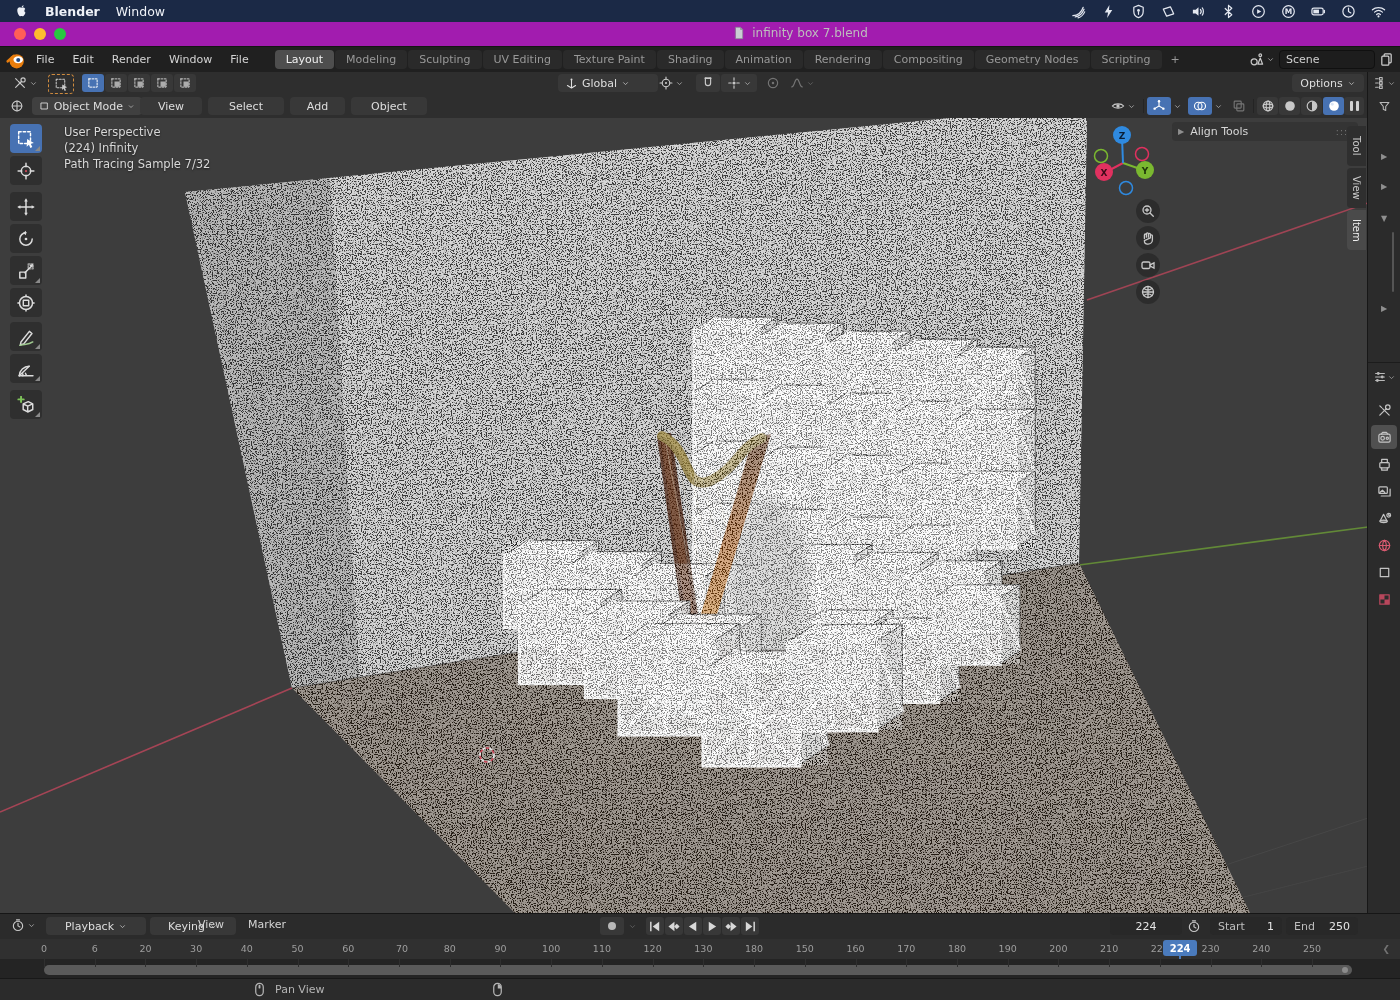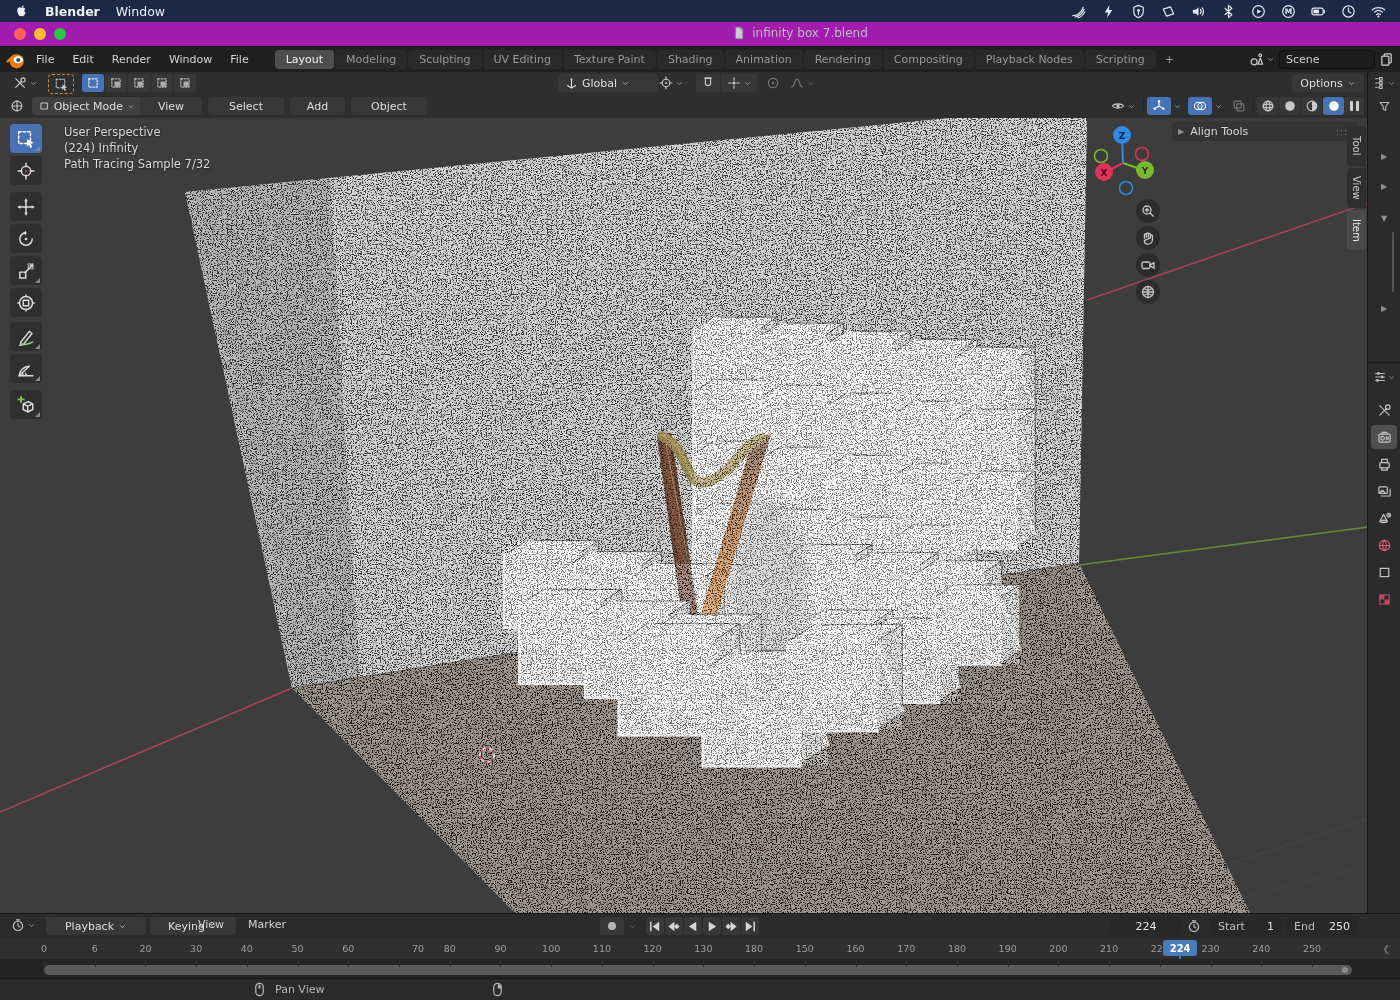--- a/index.html
+++ b/index.html
@@ -200,21 +200,21 @@
     <span id="workspace-tabs" style="margin-left:14px;display:flex;">
         <span class="ws-tab active">Layout</span>
         <span class="ws-tab">Modeling</span>
         <span class="ws-tab">Sculpting</span>
         <span class="ws-tab">UV Editing</span>
         <span class="ws-tab">Texture Paint</span>
         <span class="ws-tab">Shading</span>
         <span class="ws-tab">Animation</span>
         <span class="ws-tab">Rendering</span>
         <span class="ws-tab">Compositing</span>
-        <span class="ws-tab">Playback Nodes</span>
+        <span class="ws-tab">Geometry Nodes</span>
         <span class="ws-tab">Scripting</span>
       </span>
     <span class="ws-add">+</span>
     <span id="scene-box">
       <span class="iconbtn ghost" style="position:static;" id="scene-icon-slot">
           <svg class="ic " width="15" height="15" viewBox="0 0 16 16">
             <circle cx="5.5" cy="10.5" r="3.2"></circle>
             <path d="M9.5 13 L12 6.5 L14.5 13 Z"></path>
             <circle cx="12" cy="3.5" r="1.4"></circle>
           </svg>
@@ -1344,21 +1344,21 @@
         </span>
       </div>
     <div id="ruler">
         <span class="tick-num" style="left:44px;">0</span>
         <span class="tick-num" style="left:94.72px;">6</span>
         <span class="tick-num" style="left:145.44px;">20</span>
         <span class="tick-num" style="left:196.16px;">30</span>
         <span class="tick-num" style="left:246.88px;">40</span>
         <span class="tick-num" style="left:297.6px;">50</span>
         <span class="tick-num" style="left:348.32px;">60</span>
-        <span class="tick-num" style="left:418px;">70</span>
+        <span class="tick-num" style="left:402px;">70</span>
         <span class="tick-num" style="left:449.76px;">80</span>
         <span class="tick-num" style="left:500.48px;">90</span>
         <span class="tick-num" style="left:551.2px;">100</span>
         <span class="tick-num" style="left:601.92px;">110</span>
         <span class="tick-num" style="left:652.64px;">120</span>
         <span class="tick-num" style="left:703.36px;">130</span>
         <span class="tick-num" style="left:754.08px;">180</span>
         <span class="tick-num" style="left:804.8px;">150</span>
         <span class="tick-num" style="left:855.52px;">160</span>
         <span class="tick-num" style="left:906.24px;">170</span>

